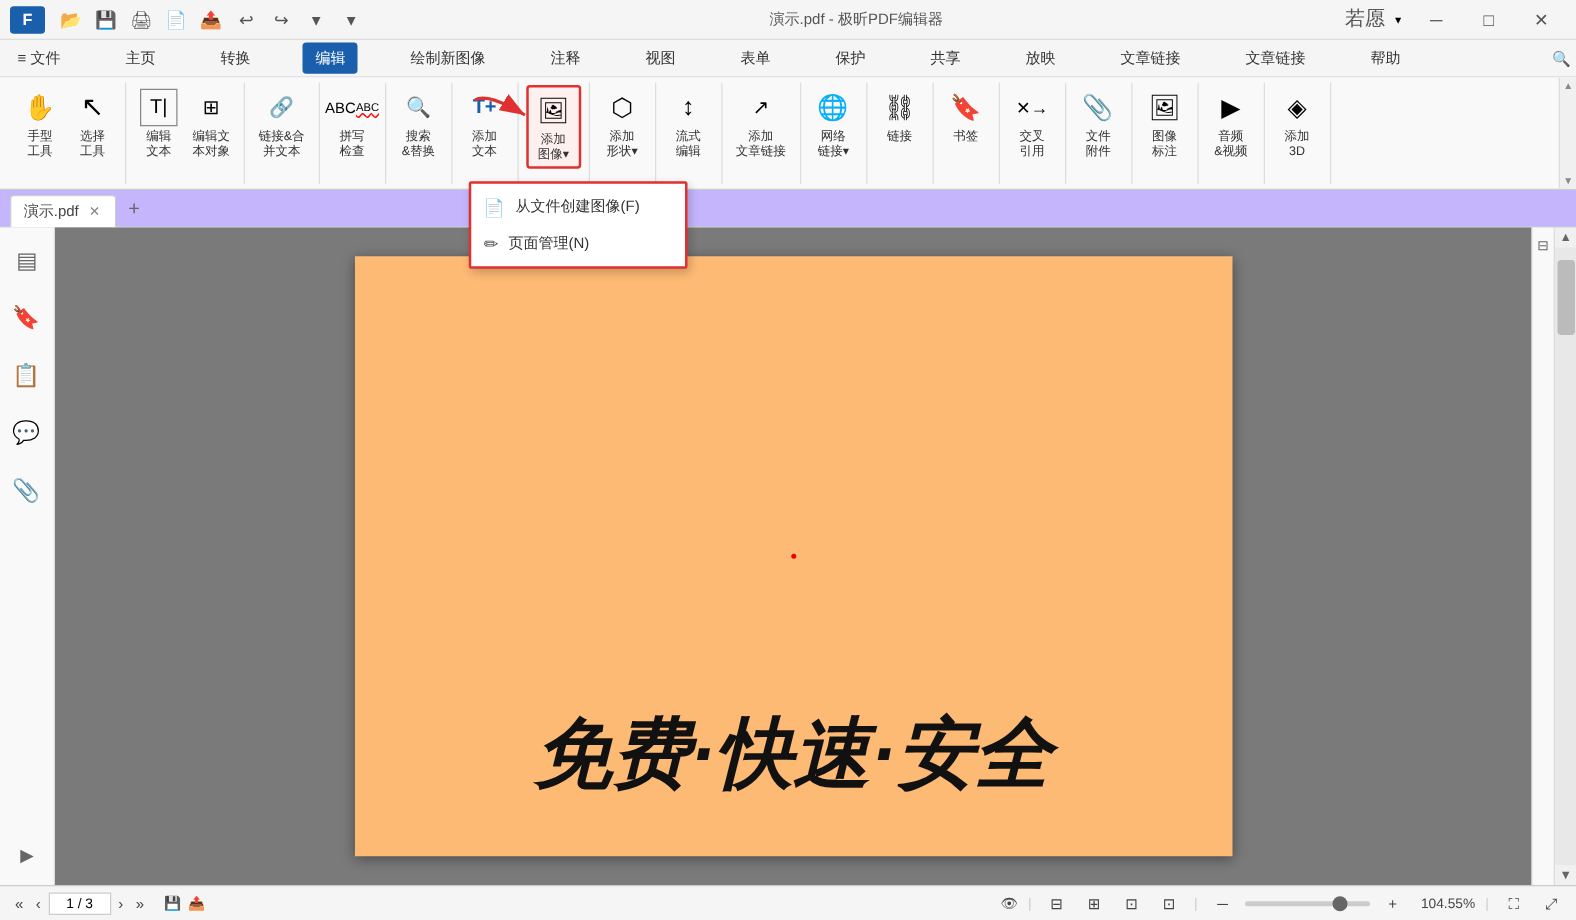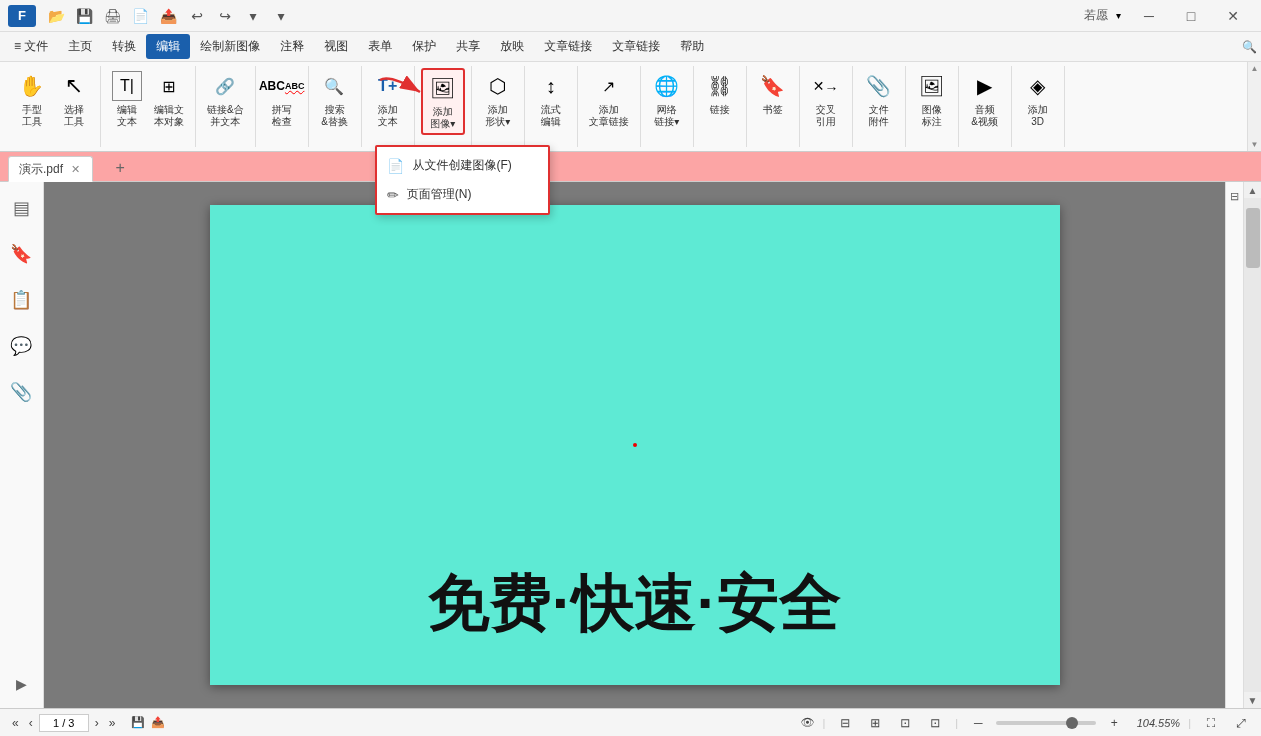--- a/index.html
+++ b/index.html
@@ -42,20 +42,21 @@
     }
 
     
     #menubar {
       height: 30px;
       background: #f5f5f5;
       display: flex;
       align-items: center;
       border-bottom: 1px solid #ddd;
       padding: 0 4px;
+      gap: 32px;
     }
     .menu-item {
       padding: 4px 10px;
       cursor: pointer;
       border-radius: 3px;
       font-size: 12px;
       color: #333;
       display: flex; align-items: center; gap: 3px;
     }
     .menu-item.active {
@@ -153,26 +154,26 @@
       color: #333;
     }
     .dropdown-item .d-icon {
       font-size: 14px;
       color: #555;
     }
 
     
     #tabbar {
       height: 30px;
-      background: #fca5a5;
+      background: #c4b5fd;
       border-bottom: 1px solid #ccc;
       display: flex;
       align-items: flex-end;
       padding-left: 8px;
-      gap: 14px;
+      gap: 1px;
     }
     .tab {
       height: 26px;
       background: #e8e8e8;
       border: 1px solid #ccc;
       border-bottom: none;
       border-radius: 3px 3px 0 0;
       display: flex;
       align-items: center;
       padding: 0 10px;
@@ -227,28 +228,29 @@
     #canvas-area {
       flex: 1;
       background: #7a7a7a;
       display: flex;
       align-items: center;
       justify-content: center;
       position: relative;
       overflow: hidden;
     }
     #pdf-page {
-      width: 850px;
+      width: 702px;
       height: 480px;
-      background: #5eead4;
+      background: #fdba74;
       box-shadow: 0 2px 10px rgba(0,0,0,0.4);
       display: flex;
       align-items: flex-end;
       justify-content: center;
       position: relative;
+      font-style: italic;
     }
     #pdf-content {
       font-size: 62px;
       font-weight: bold;
       color: #111;
       padding-bottom: 40px;
     }
     .small-dot {
       position: absolute;
       top: 50%;
@@ -375,22 +377,23 @@
       <span title="保存">💾</span>
       <span title="打印">🖨</span>
       <span title="新建">📄</span>
       <span title="导出">📤</span>
       <span title="撤销">↩</span>
       <span title="重做">↪</span>
       <span>▾</span>
       <span>▾</span>
     </div>
   </div>
+  <div class="title-center">演示.pdf - 极昕PDF编辑器</div>
   <div style="display:flex;align-items:center;gap:8px;">
-    <span style="font-size:12px;color:#555;">若愿</span>
+    <span style="font-size:16px;color:#555;">若愿</span>
     <span style="font-size:10px;">▾</span>
     <div class="window-controls">
       <span>─</span>
       <span>□</span>
       <span class="close">✕</span>
     </div>
   </div>
 </div>
 
 <div id="menubar">
@@ -444,21 +447,21 @@
       <div class="ribbon-btn">
         <div class="icon-area" style="font-size:16px;">🔗</div>
         <div class="label">链接&amp;合<br>并文本</div>
       </div>
     </div>
   </div>
 
   <div class="ribbon-group">
     <div class="ribbon-group-items">
       <div class="ribbon-btn">
-        <div class="icon-area" style="font-size:12px;font-weight:bold;">ABC<br><span style="font-size:9px;text-decoration:underline wavy red;">ABC</span></div>
+        <div class="icon-area" style="font-size:12px;font-weight:normal;">ABC<br><span style="font-size:9px;text-decoration:underline wavy red;">ABC</span></div>
         <div class="label">拼写<br>检查</div>
       </div>
     </div>
   </div>
 
   <div class="ribbon-group">
     <div class="ribbon-group-items">
       <div class="ribbon-btn">
         <div class="icon-area" style="font-size:16px;">🔍</div>
         <div class="label">搜索<br>&amp;替换</div>
@@ -667,17 +670,17 @@
   <div class="status-btn">⊟</div>
   <div class="status-btn">⊞</div>
   <div class="status-btn">⊡</div>
   <div class="status-btn">⊡</div>
   <span class="status-sep">|</span>
   <div class="status-btn">─</div>
   <div class="zoom-slider">
     <div class="zoom-thumb"></div>
   </div>
   <div class="status-btn">+</div>
-  <span style="min-width:48px;text-align:right;font-style:italic;">104.55%</span>
+  <span style="min-width:48px;text-align:right;">104.55%</span>
   <span class="status-sep">|</span>
   <div class="status-btn">⛶</div>
   <div class="status-btn">⤢</div>
 </div>
 
 </body></html>

